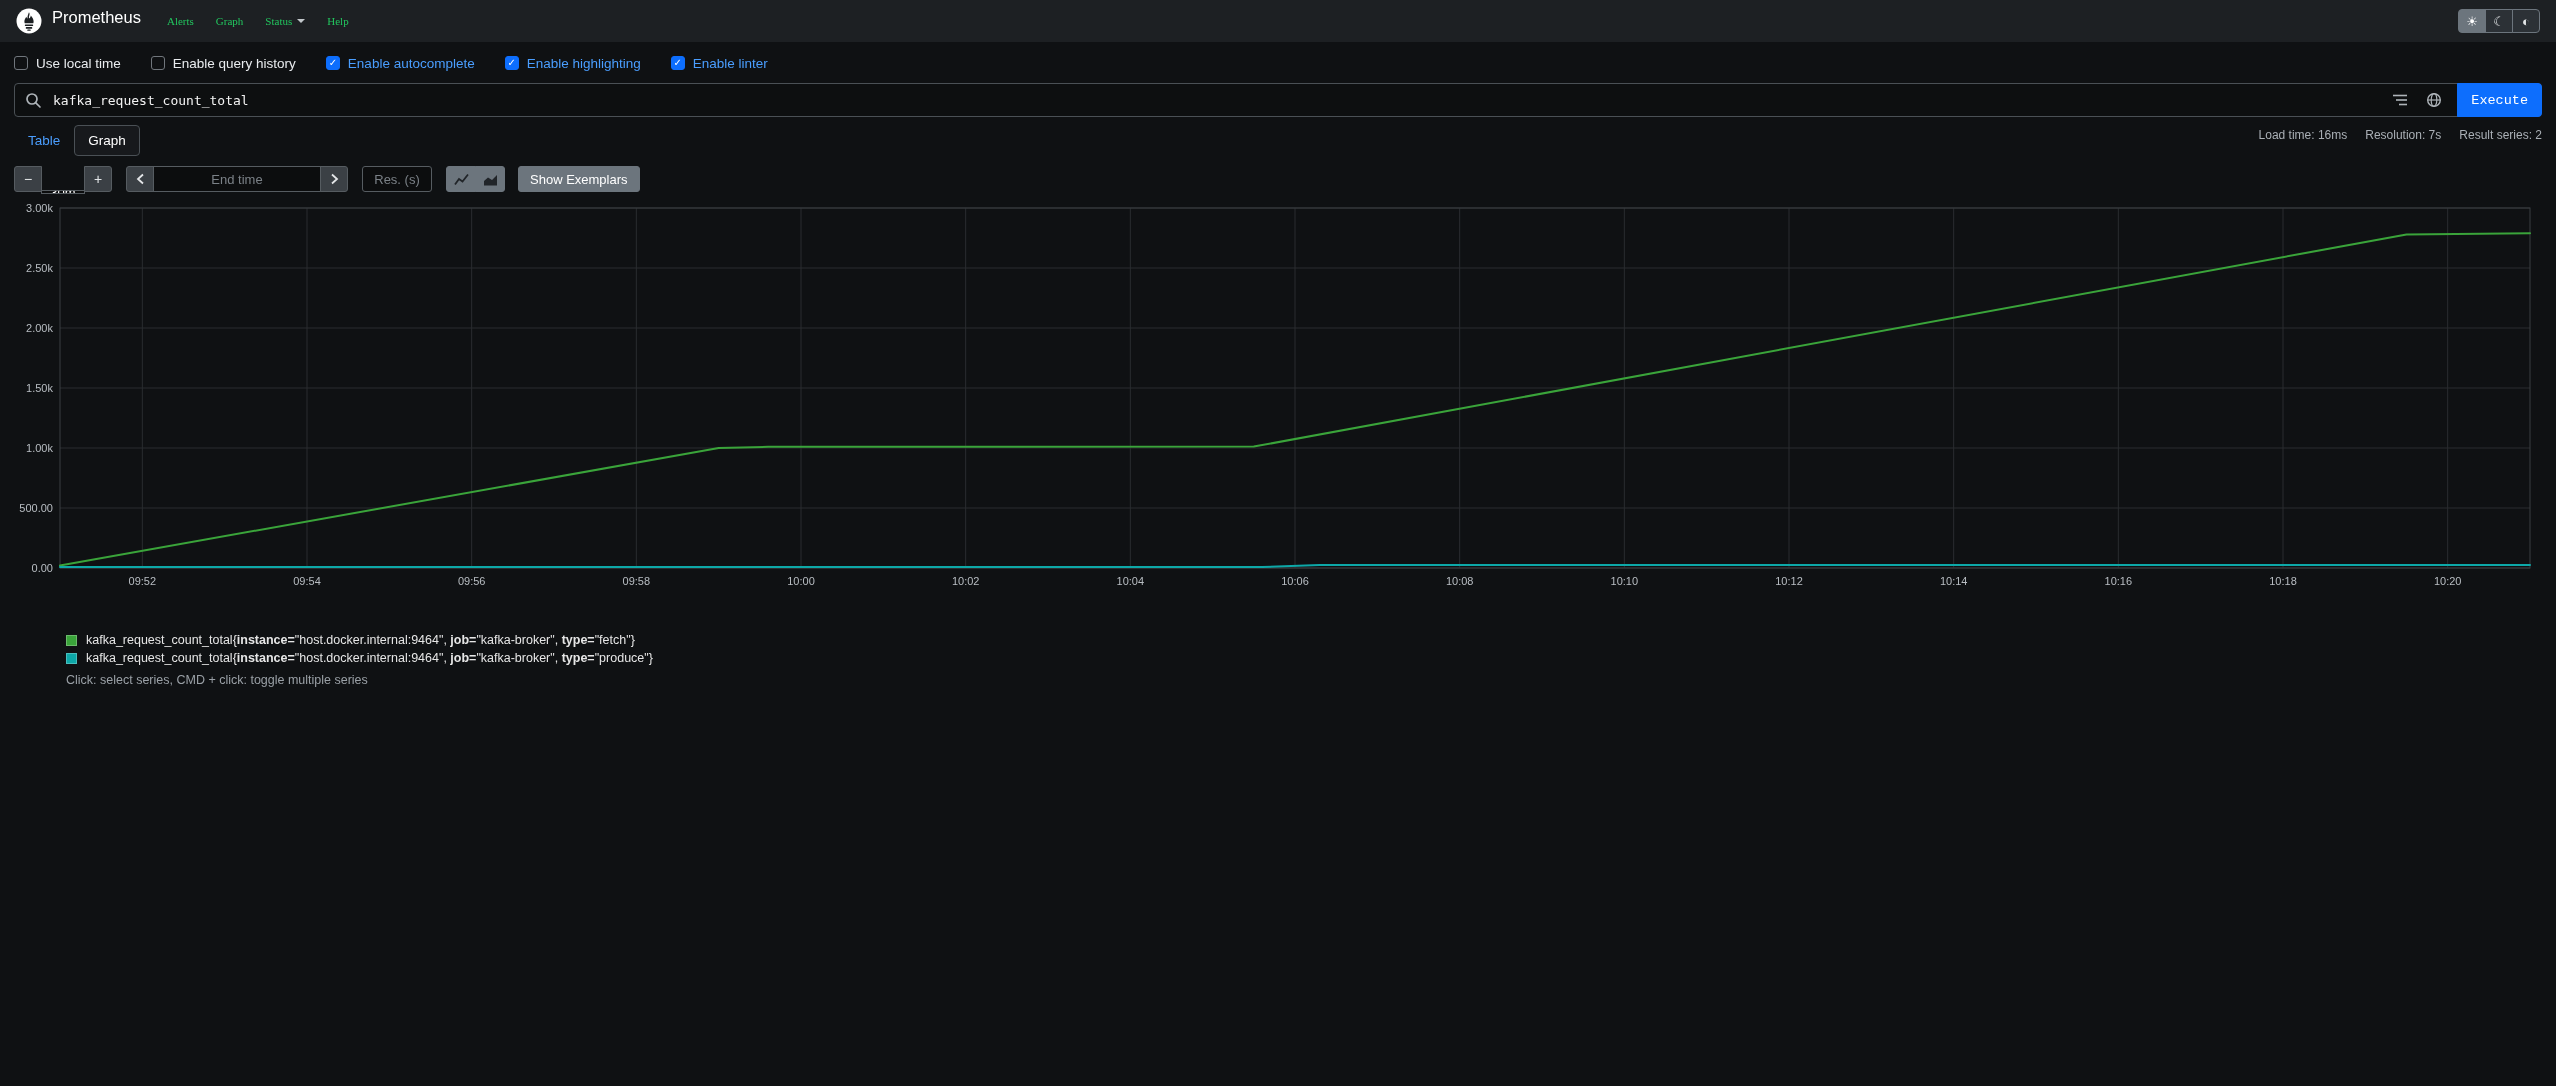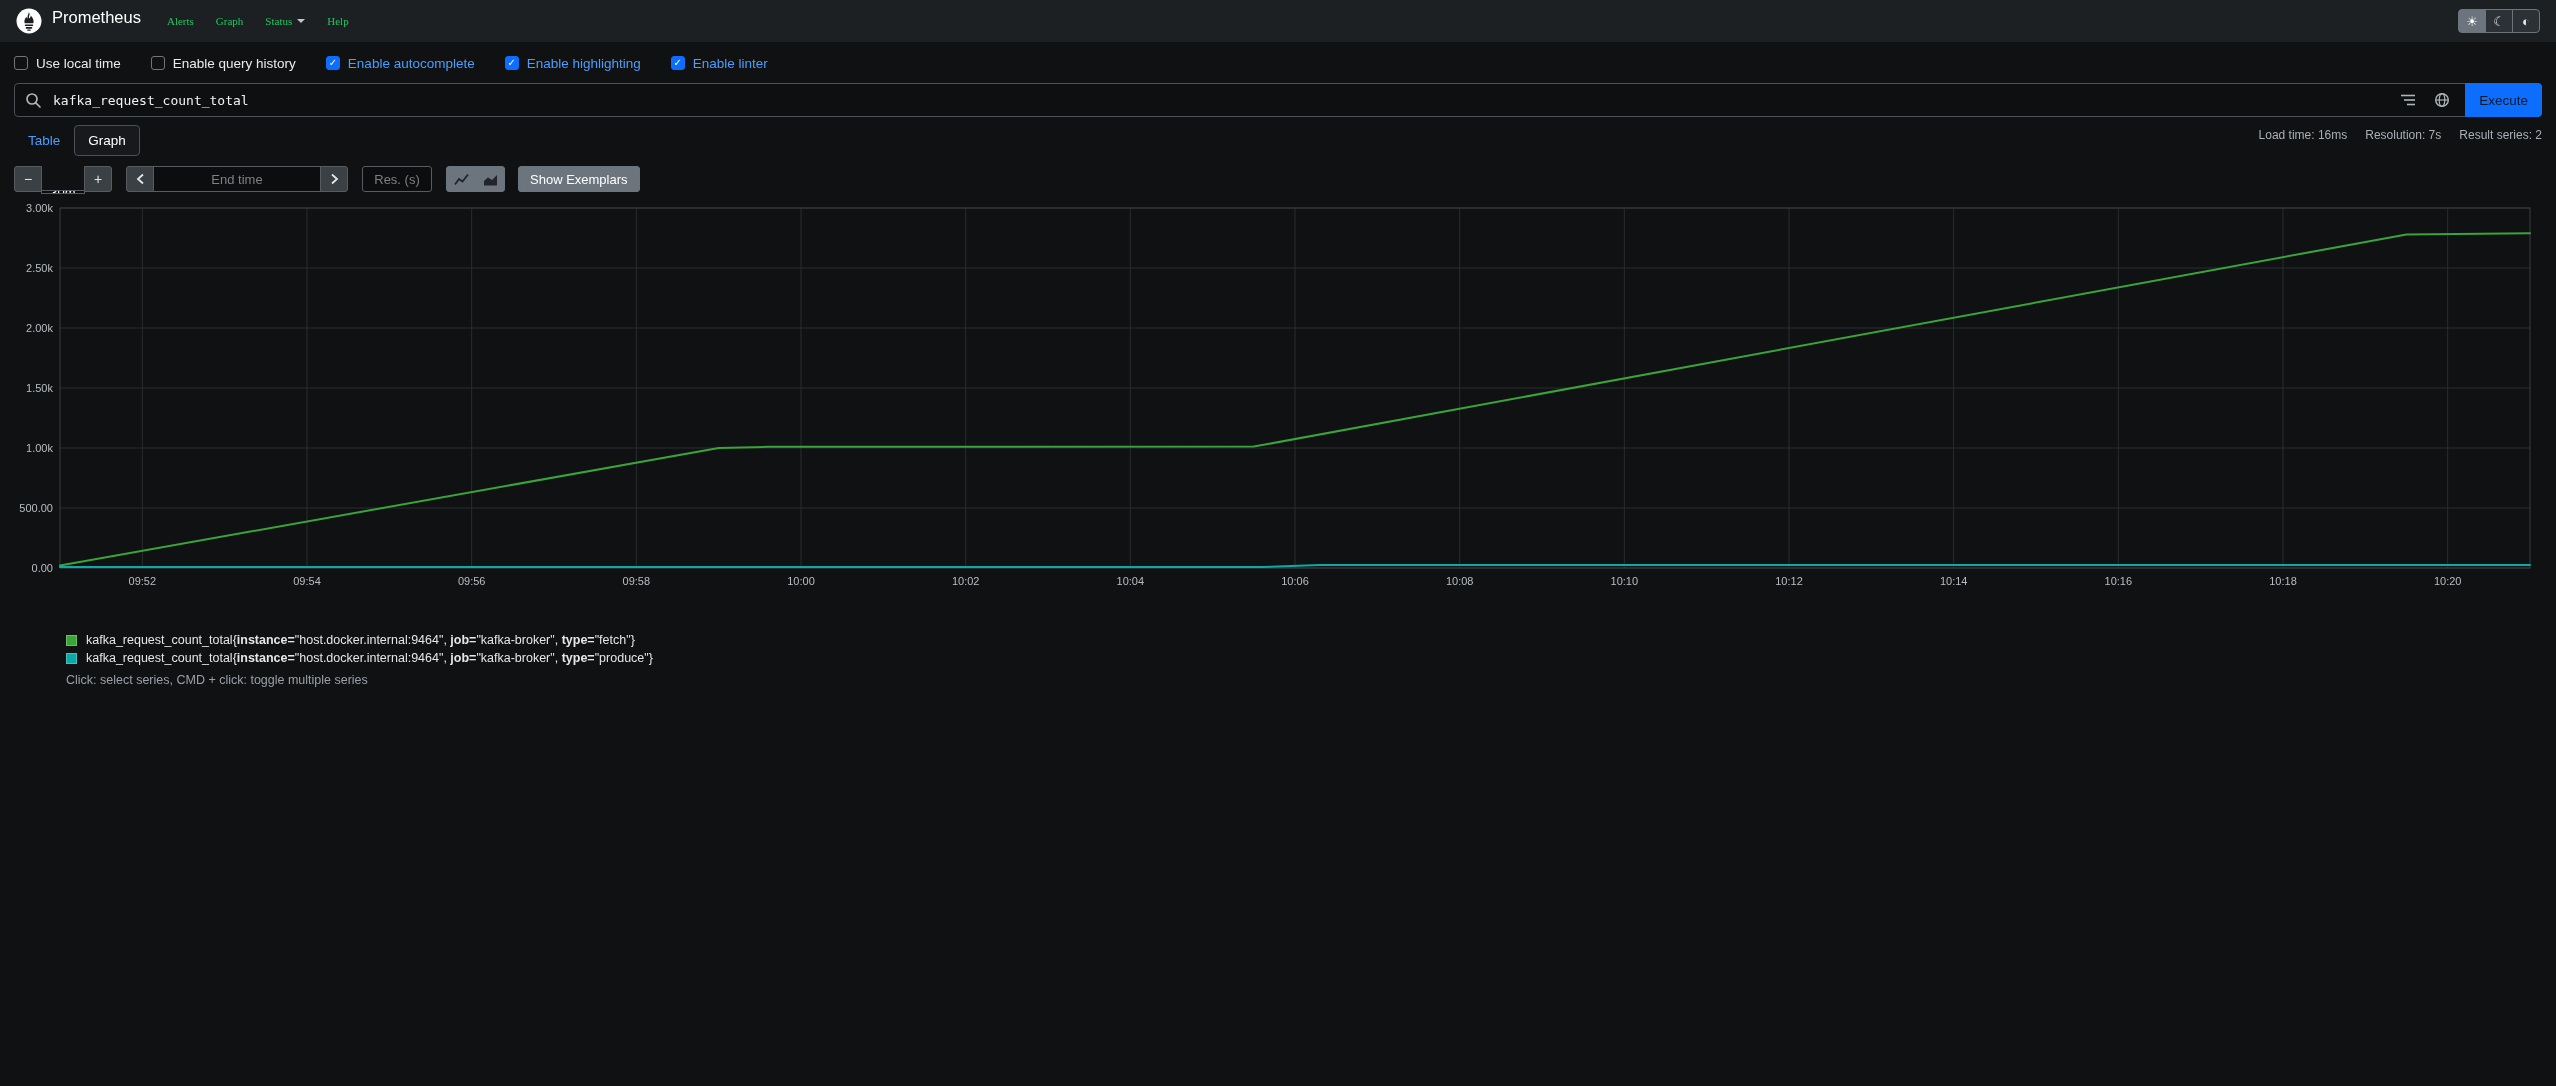--- a/index.html
+++ b/index.html
@@ -34,21 +34,21 @@
   .chk .lbl { color:#e9ecef; font-size:13.5px; }
   .chk.checked .lbl { color:#4a9eff; }
   
   .query-bar { display:flex; align-items:center; height:34px; border:1px solid #4a5055; border-radius:4px; background:#0d0f10; }
   .search-addon { width:36px; display:flex; align-items:center; justify-content:center; flex:none; }
   .expr-input { flex:1; background:transparent; border:none; outline:none; color:#f2f2f2;
     font-family:"DejaVu Sans Mono","Liberation Mono",monospace; font-size:13px; height:100%; }
   .qbar-icon-btn { width:34px; height:100%; display:flex; align-items:center; justify-content:center;
     background:transparent; border:none; cursor:pointer; }
   .execute-btn { height:34px; margin:-1px -1px -1px 6px; border:1px solid #0d6efd; border-radius:0 4px 4px 0;
-    background:#0d6efd; color:#0f172a; font-size:13.5px; padding:0 13px; cursor:pointer; }
+    background:#0d6efd; color:#ffffff; font-size:13.5px; padding:0 13px; cursor:pointer;font-family:Liberation Mono, monospace; }
   
   .tabs-row { display:flex; align-items:flex-start; margin-top:8px; }
   .tabs { display:flex; }
   .tab { padding:7px 13px; font-size:13.5px; border:1px solid transparent; border-radius:4px; background:transparent;
     color:#4a9eff; cursor:pointer; }
   .tab.active { color:#ffffff; background:#17191c; border-color:#4a5055; }
   .stats { margin-left:auto; margin-top:3px; display:flex; gap:18px; color:#aab0b6; font-size:12px; }
   
   .controls-row { display:flex; align-items:stretch; margin-top:10px; height:26px; gap:14px; }
   .grp { display:flex; align-items:stretch; }

